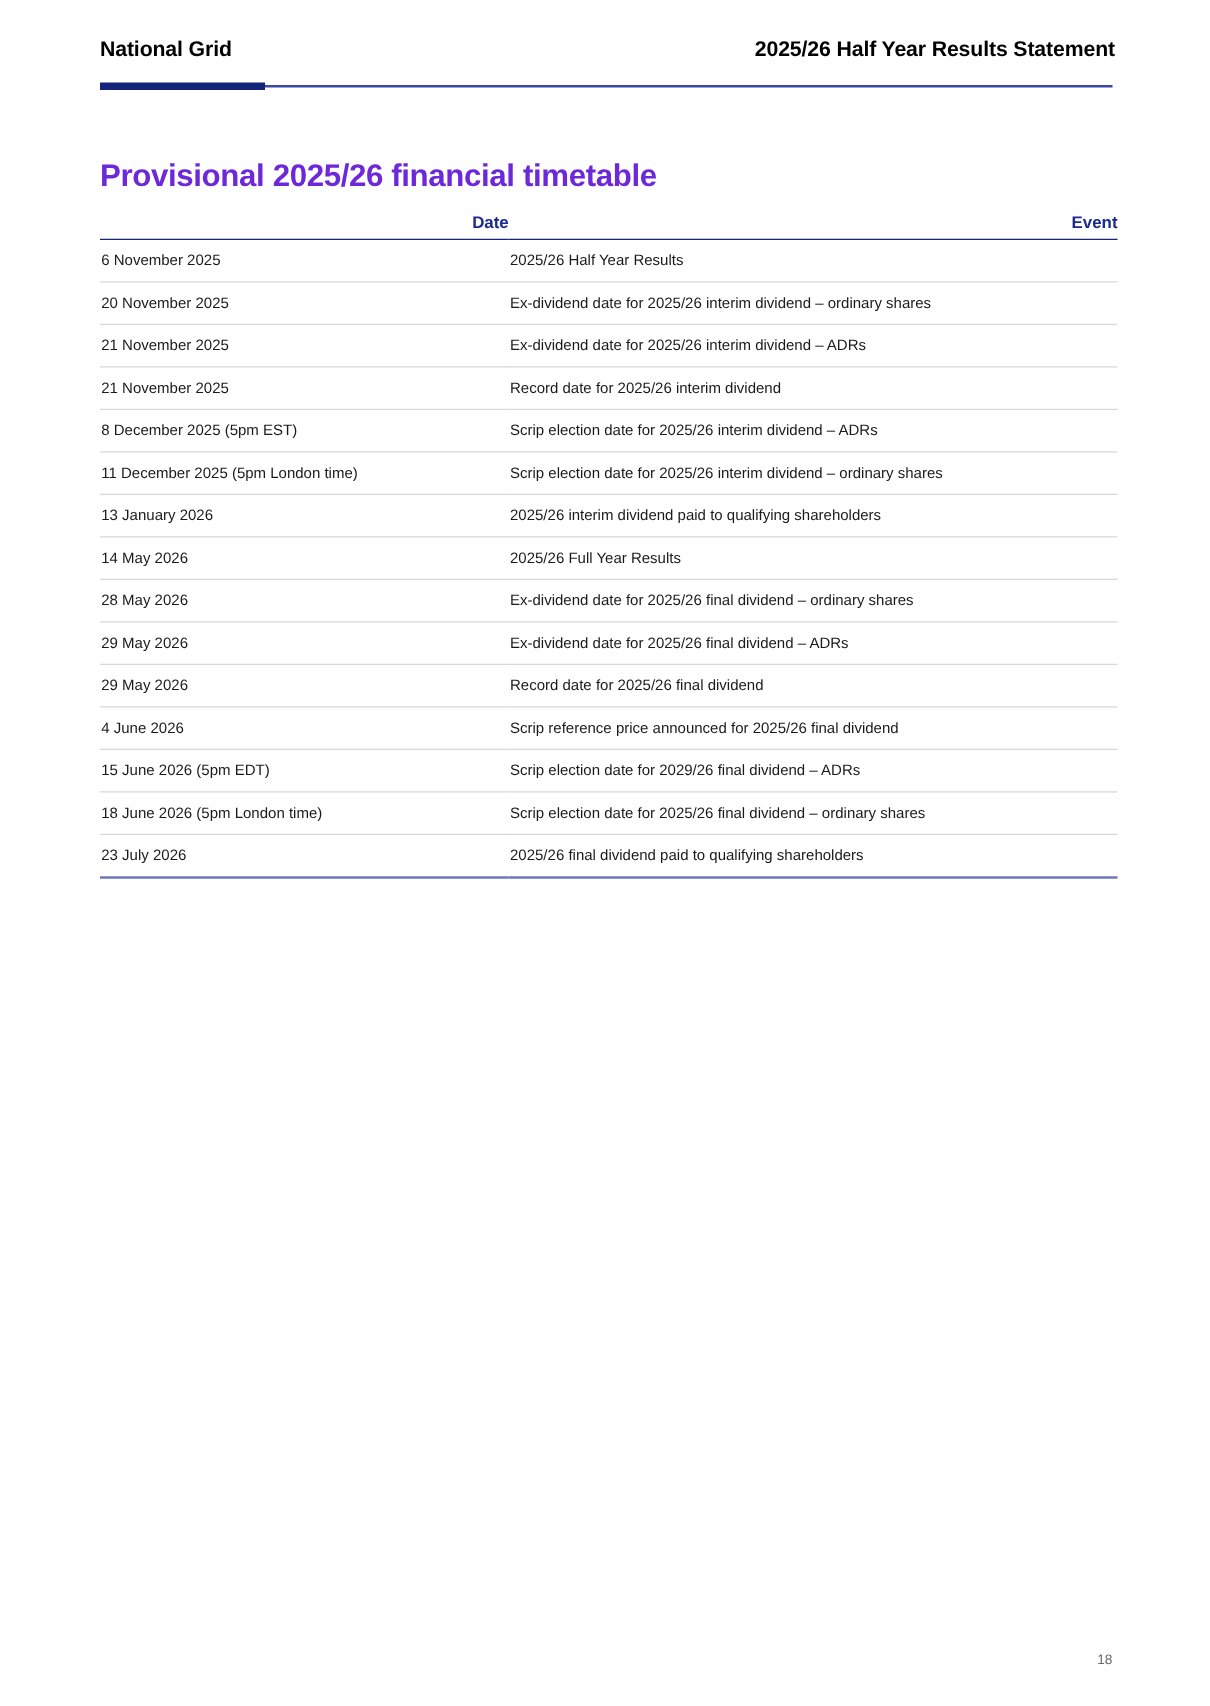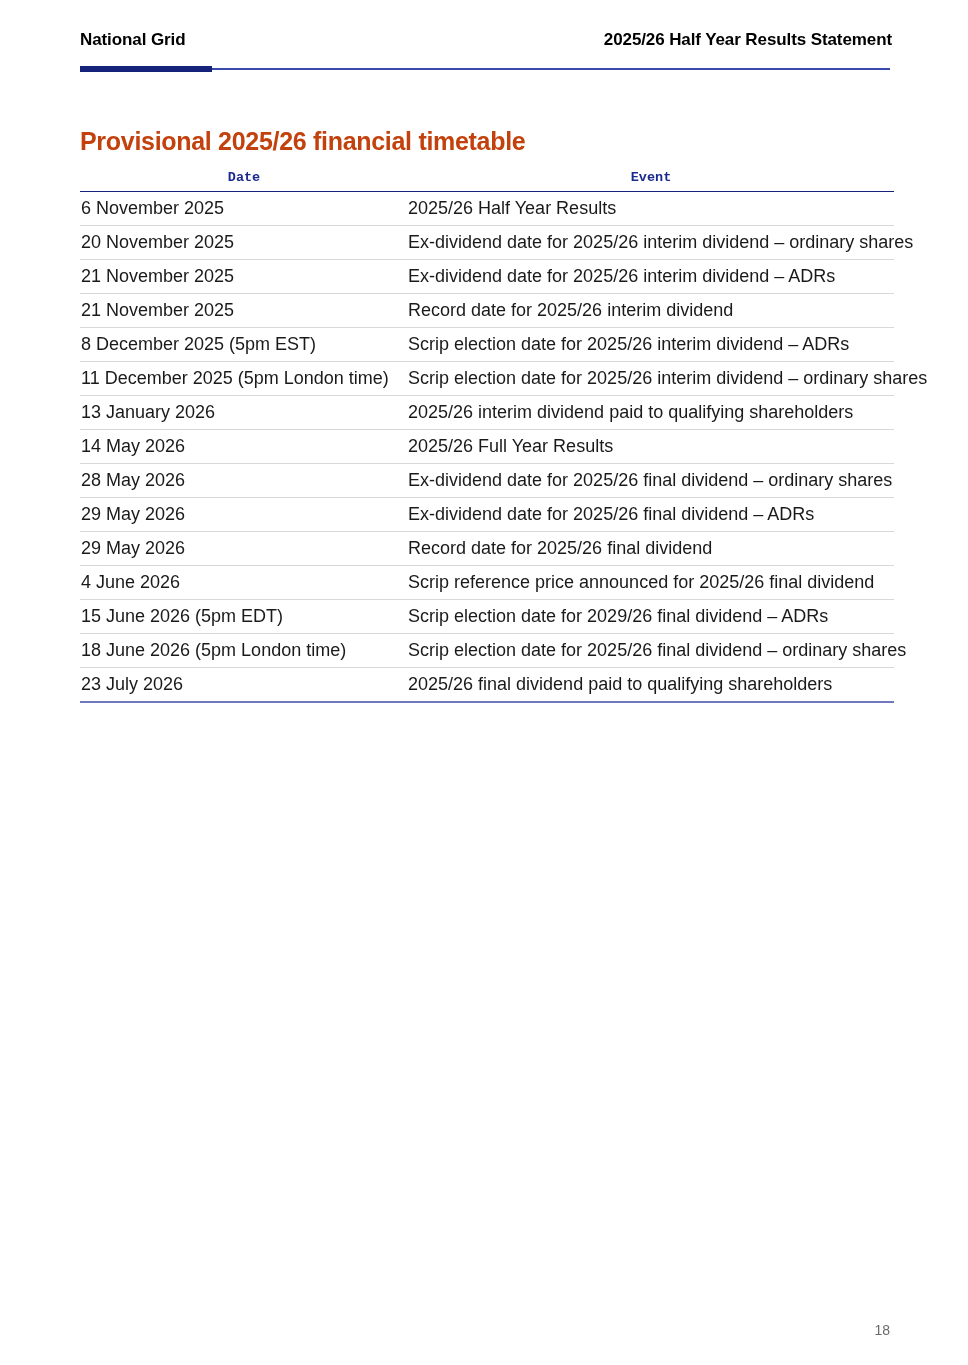--- a/index.html
+++ b/index.html
@@ -73,69 +73,68 @@
     background: #16237a;
   }
 
   
   .section-title {
     position: absolute;
     left: 80px;
     top: 110px;
     font-size: 25px;
     font-weight: bold;
-    color: #c2410c;
+    color: #6d28d9;
     letter-spacing: -0.3px;
     white-space: nowrap;
   }
 
   
   .timetable {
     position: absolute;
     left: 80px;
     top: 170px;
     width: 814px;
     border-collapse: collapse;
     table-layout: fixed;
   }
   .timetable col.c-date  { width: 327px; }
   .timetable col.c-event { width: 487px; }
 
   .timetable thead th {
-    text-align: center;
+    text-align: right;
     font-size: 13.5px;
     font-weight: bold;
     color: #1b2a8f;
     padding: 0 0 6px 1px;
     border-bottom: 1.6px solid #16237a;
     vertical-align: bottom;
-    font-family: Liberation Mono, monospace;
   }
 
   .timetable tbody td {
-    font-size: 18px;
+    font-size: 12px;
     font-weight: normal;
     color: #1a1a1a;
     padding: 9px 8px 9px 1px;
     border-bottom: 1px solid #d8d8d8;
     vertical-align: middle;
     line-height: 15px;
     white-space: nowrap;
     overflow: visible;
   }
   .timetable tbody tr:last-child td {
     border-bottom: 2px solid #6f77bd;
   }
 
   
   .page-number {
     position: absolute;
     right: 78px;
     top: 1322px;
-    font-size: 14px;
+    font-size: 11px;
     color: #6b6b6b;
     text-align: center;
   }
 </style>
 </head>
 <body>
 
 <div class="page">
 
   <div class="doc-header">

